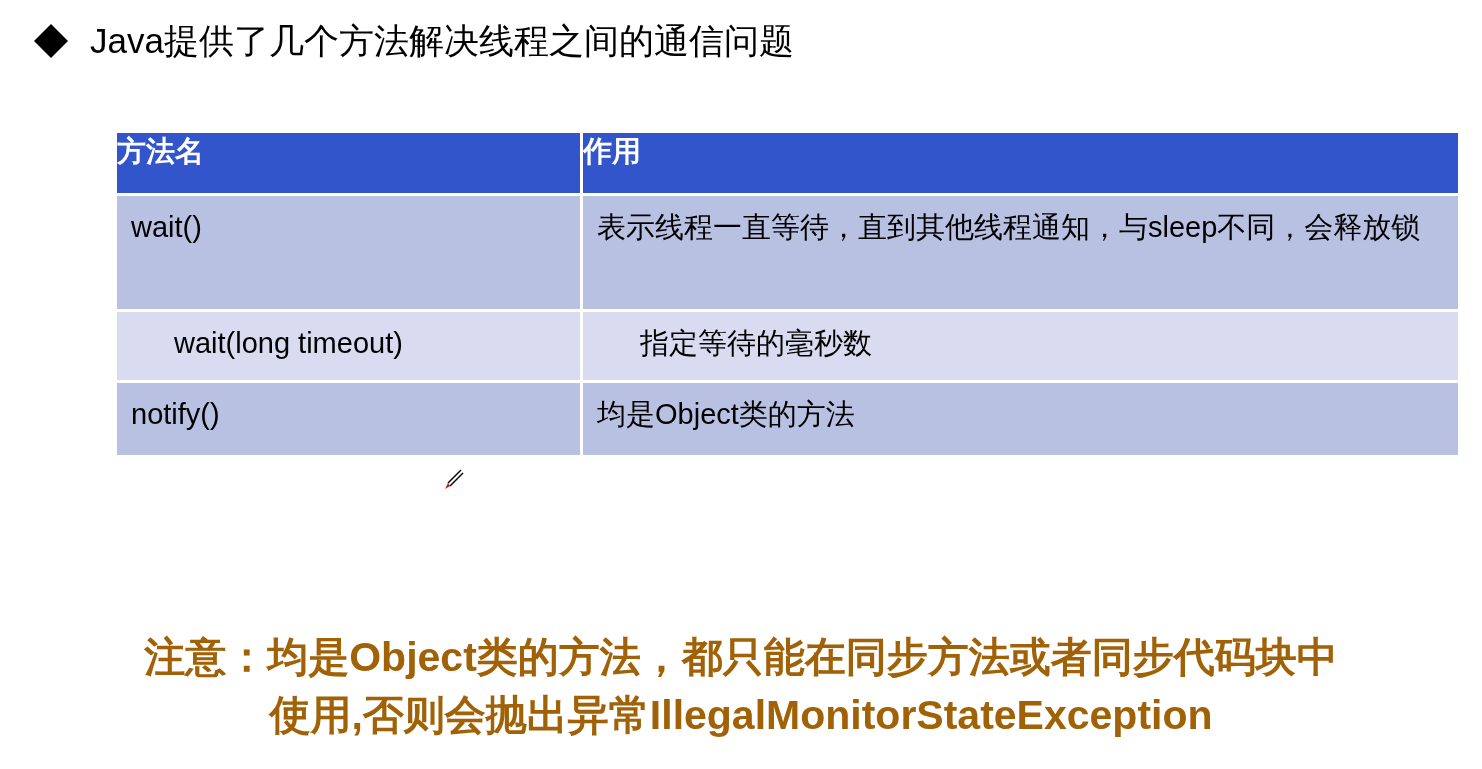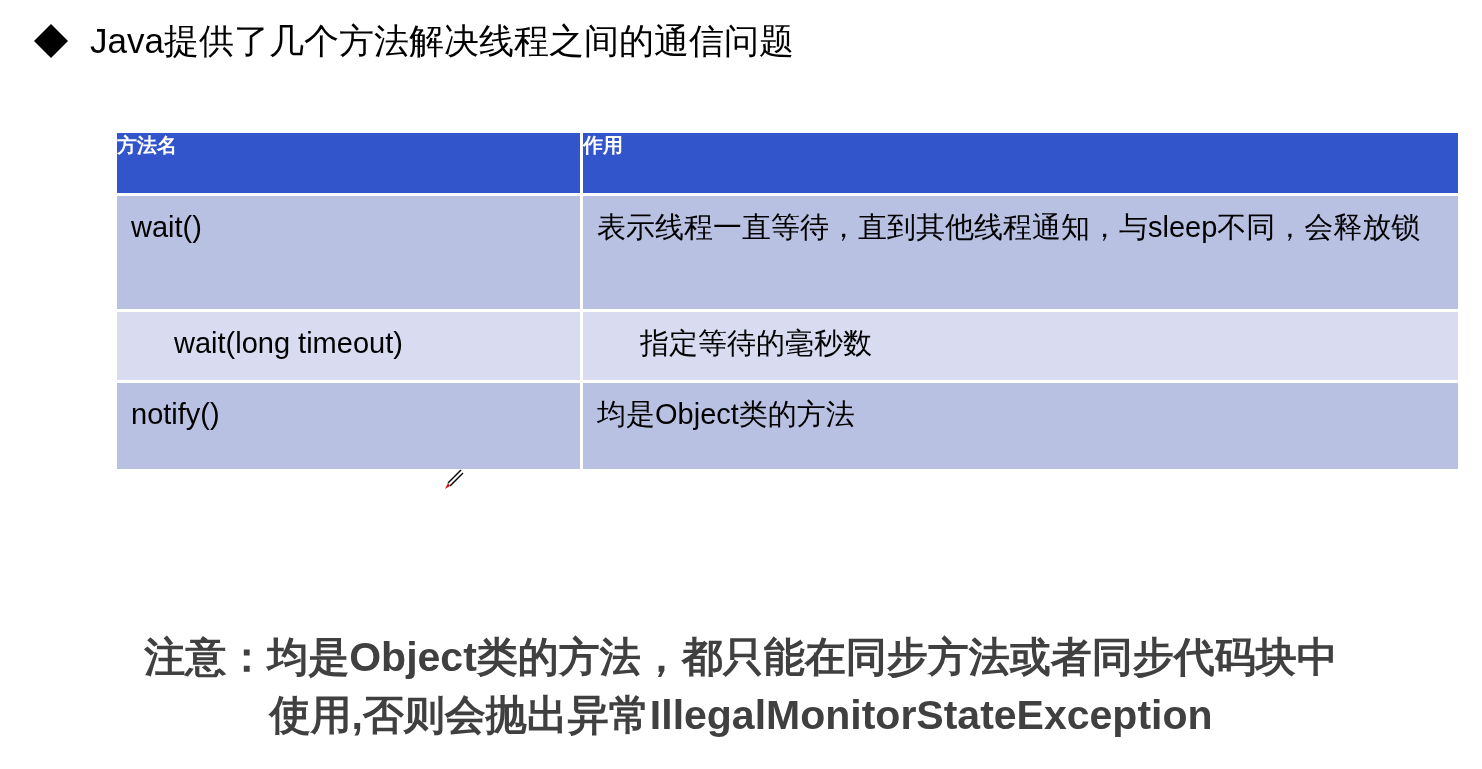--- a/index.html
+++ b/index.html
@@ -68,21 +68,21 @@
     padding: 0;
     margin: 0;
     vertical-align: top;
   }
   .col-name   { width: 463px; }
   .col-desc   { width: 875px; }
 
   .hdr-cell {
     background: #3355cc;
     color: #ffffff;
-    font-size: 20px;
+    font-size: 29px;
     font-weight: bold;
     height: 60px;
     padding: 8px 14px 6px 14px;
     text-align: left;
     line-height: 1.25;
     box-sizing: border-box;
   }
 
   .row-dark td  { background: #b9c1e3; }
   .row-light td { background: #d9dcf0; padding-left: 43px; }
@@ -94,41 +94,41 @@
     box-sizing: border-box;
     font-weight: 400;
     word-break: break-word;
   }
   .cell-name  { }
   .cell-desc  { }
 
   
   tr.r1 td { height: 113px; margin-top: 47px; }
   tr.r2 td { height: 68px;  }
-  tr.r3 td { height: 86px;  }
+  tr.r3 td { height: 72px;  }
   tr.r4 td { height: 113px; }
 
   
   .pen-cursor {
     position: absolute;
     left: 440px;
     top: 468px;
     width: 24px;
     height: 24px;
     pointer-events: none;
   }
 
   
   .note-block {
     position: absolute;
     left: 0;
     top: 628px;
     width: 1482px;
     text-align: center;
-    color: #404040;
+    color: #a16207;
     font-weight: bold;
     font-size: 41px;
     line-height: 1.42;
   }
   .note-line { white-space: nowrap; }
 </style>
 </head>
 <body>
 
 <div class="heading-row">

